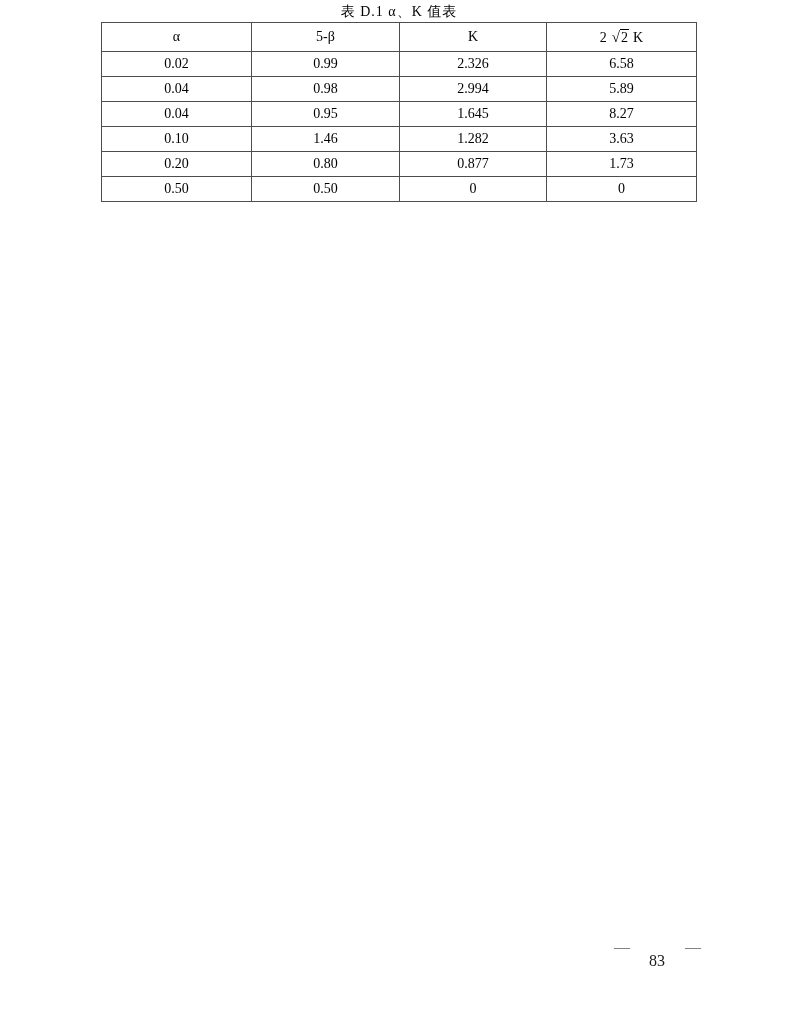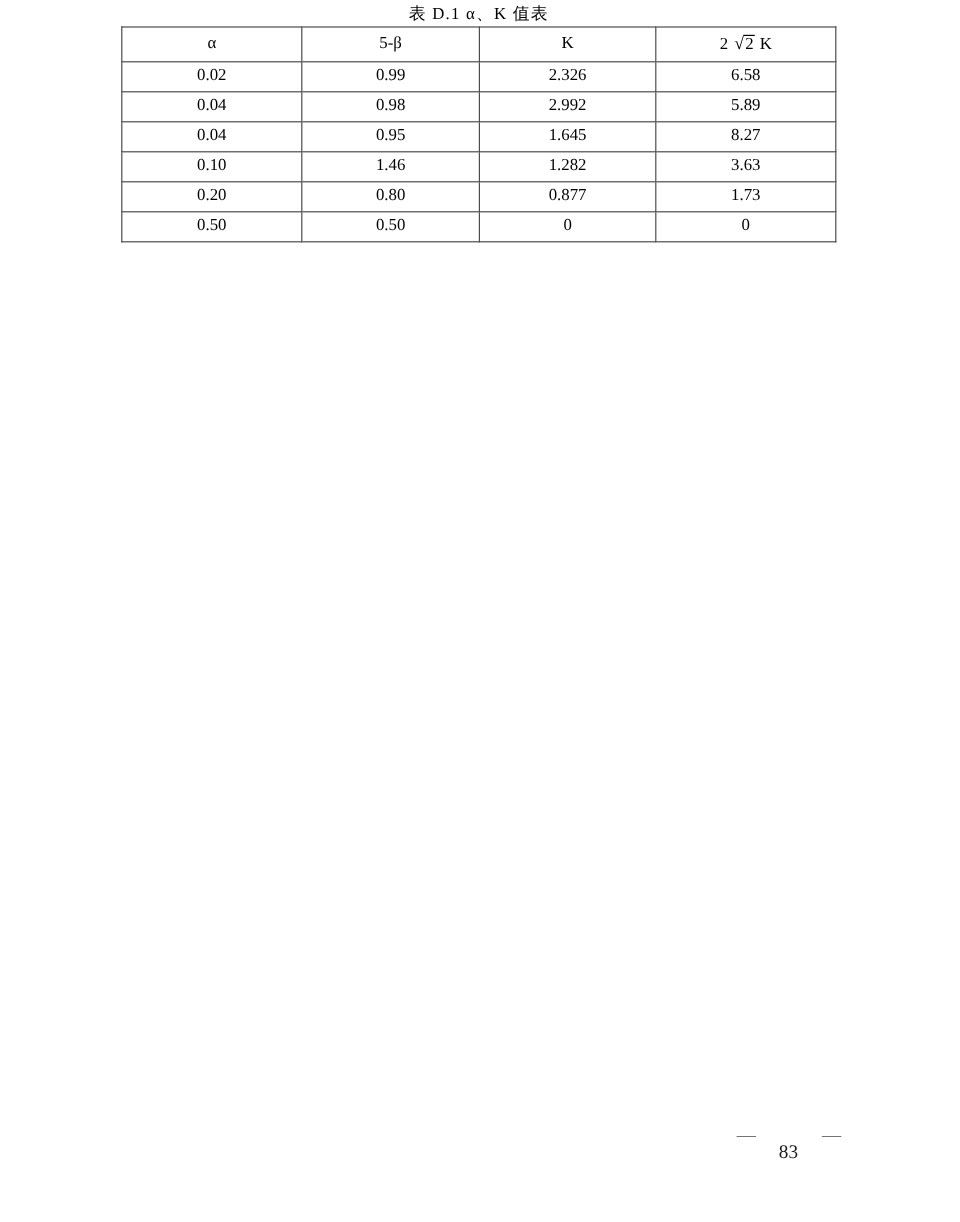--- a/index.html
+++ b/index.html
@@ -73,21 +73,21 @@
   <tbody>
     <tr>
       <td>0.02</td>
       <td>0.99</td>
       <td>2.326</td>
       <td>6.58</td>
     </tr>
     <tr>
       <td>0.04</td>
       <td>0.98</td>
-      <td>2.992</td>
+      <td>2.994</td>
       <td>5.89</td>
     </tr>
     <tr>
       <td>0.04</td>
       <td>0.95</td>
       <td>1.645</td>
       <td>8.27</td>
     </tr>
     <tr>
       <td>0.10</td>

